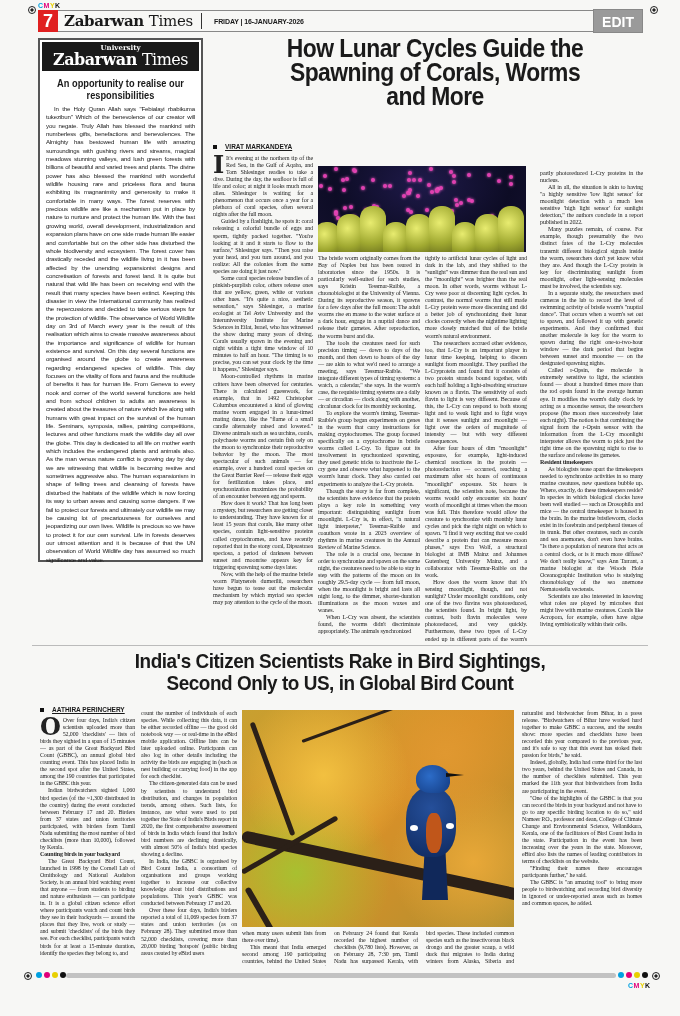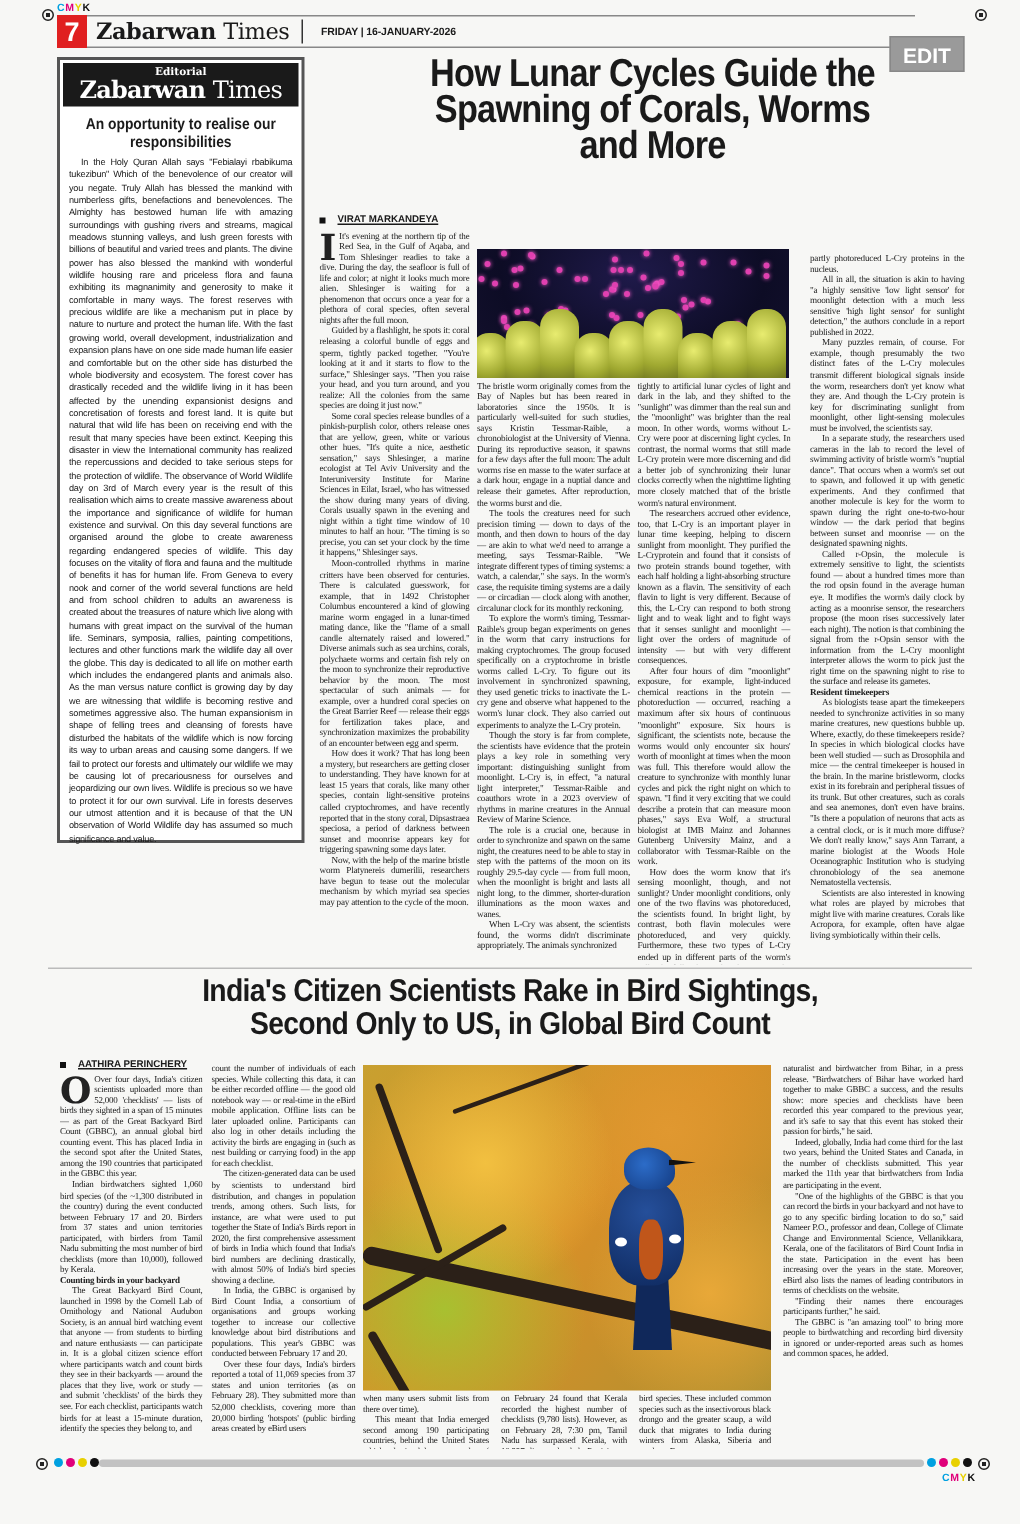--- a/index.html
+++ b/index.html
@@ -13,21 +13,21 @@
   .cmyk-label span:nth-child(4){color:#111}
   .reg-mark { position:absolute; width:8px; height:8px; border-radius:50%; border:1px solid #222; background: radial-gradient(circle, #222 35%, transparent 40%); }
 
   
   .masthead { position:absolute; left:38px; top:10px; width:572px; height:22px; border-top:1px solid #888; border-bottom:1px solid #888; display:flex; align-items:center; }
   .page-num { width:20px; height:22px; background:#e02020; color:#fff; font-family:"Liberation Sans",sans-serif; font-weight:bold; font-size:18px; line-height:22px; text-align:center; margin-top:-1px; }
   .paper-name { font-family:"DejaVu Serif", serif; font-weight:bold; font-size:15px; margin-left:6px; letter-spacing:-0.3px; }
   .paper-name .lt { font-weight:normal; }
   .mast-sep { width:1px; height:16px; background:#333; margin:0 12px 0 8px; }
   .date-line { font-family:"Liberation Sans",sans-serif; font-size:7px; font-weight:bold; letter-spacing:-0.1px; }
-  .section-tag { position:absolute; left:593px; top:24px; width:50px; height:24px; background:#9a9a9a; color:#fff; font-family:"Liberation Sans",sans-serif; font-weight:bold; font-size:14px; line-height:24px; text-align:center; border:1px solid #888; }
+  .section-tag { position:absolute; left:593px; top:9px; width:50px; height:24px; background:#9a9a9a; color:#fff; font-family:"Liberation Sans",sans-serif; font-weight:bold; font-size:14px; line-height:24px; text-align:center; border:1px solid #888; }
 
   
   .editorial { position:absolute; left:38px; top:38px; width:165px; height:524px; border:2px solid #555; padding:2px; background:#fff; }
   .ed-banner { background:#1a1a1a; color:#fff; text-align:center; padding:2px 0 3px; }
   .ed-kicker { font-family:"DejaVu Serif",serif; font-weight:bold; font-size:7px; line-height:8px; }
   .ed-name { font-family:"DejaVu Serif",serif; font-weight:bold; font-size:16px; line-height:16px; letter-spacing:-0.5px; }
   .ed-name .lt { font-weight:normal; }
   .ed-title { font-family:"Liberation Sans",sans-serif; font-weight:bold; font-size:10.5px; line-height:12px; text-align:center; margin:6px 4px 4px; transform:scaleX(0.88); }
   .ed-body { font-family:"Liberation Sans",sans-serif; font-size:6.1px; line-height:8.35px; text-align:justify; padding:0 4px; letter-spacing:-0.15px; }
   .ed-body p { text-indent:8px; }
@@ -83,21 +83,21 @@
   <div class="paper-name">
     <span>Zabarwan</span> <span class="lt">Times</span>
   </div>
   <div class="mast-sep"></div>
   <div class="date-line">FRIDAY | 16-JANUARY-2026</div>
 </div>
 <div class="section-tag">EDIT</div>
 
 <div class="editorial">
   <div class="ed-banner">
-    <div class="ed-kicker">Editorial</div>
+    <div class="ed-kicker">University</div>
     <div class="ed-name"><span>Zabarwan</span> <span class="lt">Times</span></div>
   </div>
   <div class="ed-title">An opportunity to realise our responsibilities</div>
   <div class="ed-body">
     <p>In the Holy Quran Allah says "Febialayi rbabikuma tukezibun" Which of the benevolence of our creator will you negate. Truly Allah has blessed the mankind with numberless gifts, benefactions and benevolences. The Almighty has bestowed human life with amazing surroundings with gushing rivers and streams, magical meadows stunning valleys, and lush green forests with billions of beautiful and varied trees and plants. The divine power has also blessed the mankind with wonderful wildlife housing rare and priceless flora and fauna exhibiting its magnanimity and generosity to make it comfortable in many ways. The forest reserves with precious wildlife are like a mechanism put in place by nature to nurture and protect the human life. With the fast growing world, overall development, industrialization and expansion plans have on one side made human life easier and comfortable but on the other side has disturbed the whole biodiversity and ecosystem. The forest cover has drastically receded and the wildlife living in it has been affected by the unending expansionist designs and concretisation of forests and forest land. It is quite but natural that wild life has been on receiving end with the result that many species have been extinct. Keeping this disaster in view the International community has realized the repercussions and decided to take serious steps for the protection of wildlife. The observance of World Wildlife day on 3rd of March every year is the result of this realisation which aims to create massive awareness about the importance and significance of wildlife for human existence and survival. On this day several functions are organised around the globe to create awareness regarding endangered species of wildlife. This day focuses on the vitality of flora and fauna and the multitude of benefits it has for human life. From Geneva to every nook and corner of the world several functions are held and from school children to adults an awareness is created about the treasures of nature which live along with humans with great impact on the survival of the human life. Seminars, symposia, rallies, painting competitions, lectures and other functions mark the wildlife day all over the globe. This day is dedicated to all life on mother earth which includes the endangered plants and animals also. As the man versus nature conflict is growing day by day we are witnessing that wildlife is becoming restive and sometimes aggressive also. The human expansionism in shape of felling trees and cleansing of forests have disturbed the habitats of the wildlife which is now forcing its way to urban areas and causing some dangers. If we fail to protect our forests and ultimately our wildlife we may be causing lot of precariousness for ourselves and jeopardizing our own lives. Wildlife is precious so we have to protect it for our own survival. Life in forests deserves our utmost attention and it is because of that the UN observation of World Wildlife day has assumed so much significance and value.</p>
   </div>
 </div>
 
 <div class="lunar-headline">How Lunar Cycles Guide the Spawning of Corals, Worms and More</div>
 <div class="byline byline1">

